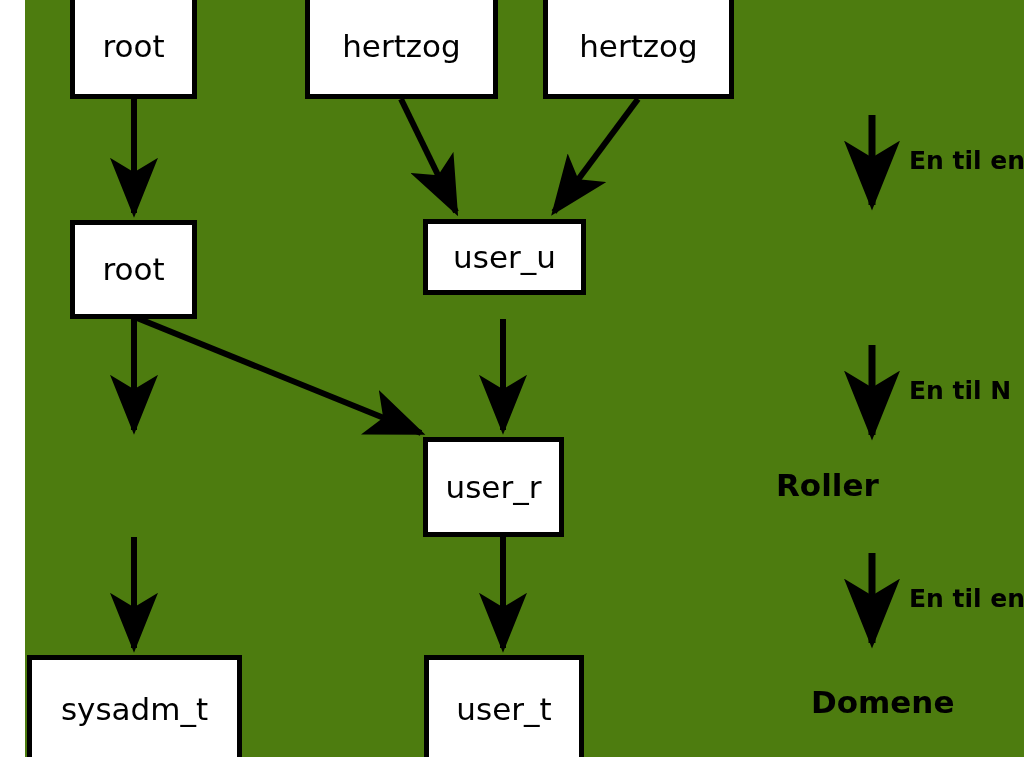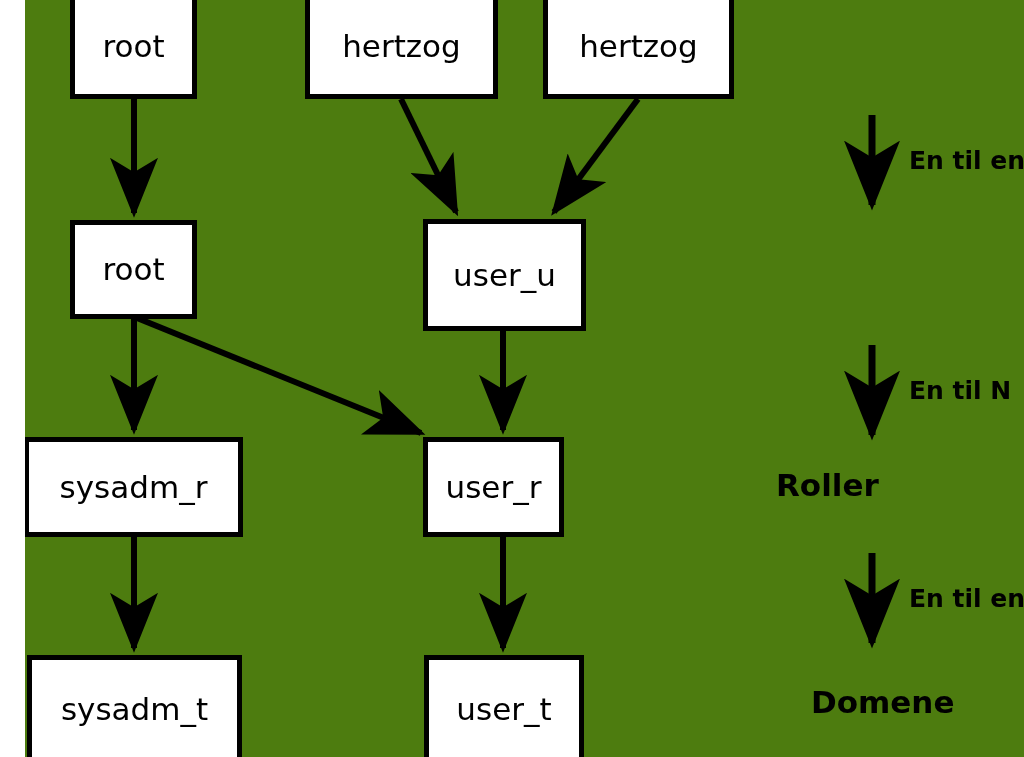--- a/index.html
+++ b/index.html
@@ -103,27 +103,24 @@
   </div>
 
   <div class="node-box" style="left:518px; top:-6px; width:191px; height:105px;">
     <span class="node-label">hertzog</span>
   </div>
 
   <div class="node-box" style="left:45px; top:220px; width:127px; height:99px;">
     <span class="node-label">root</span>
   </div>
 
-  <div class="node-box" style="left:398px; top:219px; width:163px; height:112px;">
+  <div class="node-box" style="left:398px; top:219px; width:163px; height:76px;">
     <span class="node-label">user_u</span>
   </div>
 
-  <div class="node-box" style="left:-1px; top:437px; width:219px; height:100px;">
-    <span class="node-label">sysadm_r</span>
-  </div>
 
   <div class="node-box" style="left:398px; top:437px; width:141px; height:100px;">
     <span class="node-label">user_r</span>
   </div>
 
   <div class="node-box" style="left:2px; top:655px; width:215px; height:108px;">
     <span class="node-label">sysadm_t</span>
   </div>
 
   <div class="node-box" style="left:399px; top:655px; width:160px; height:108px;">

